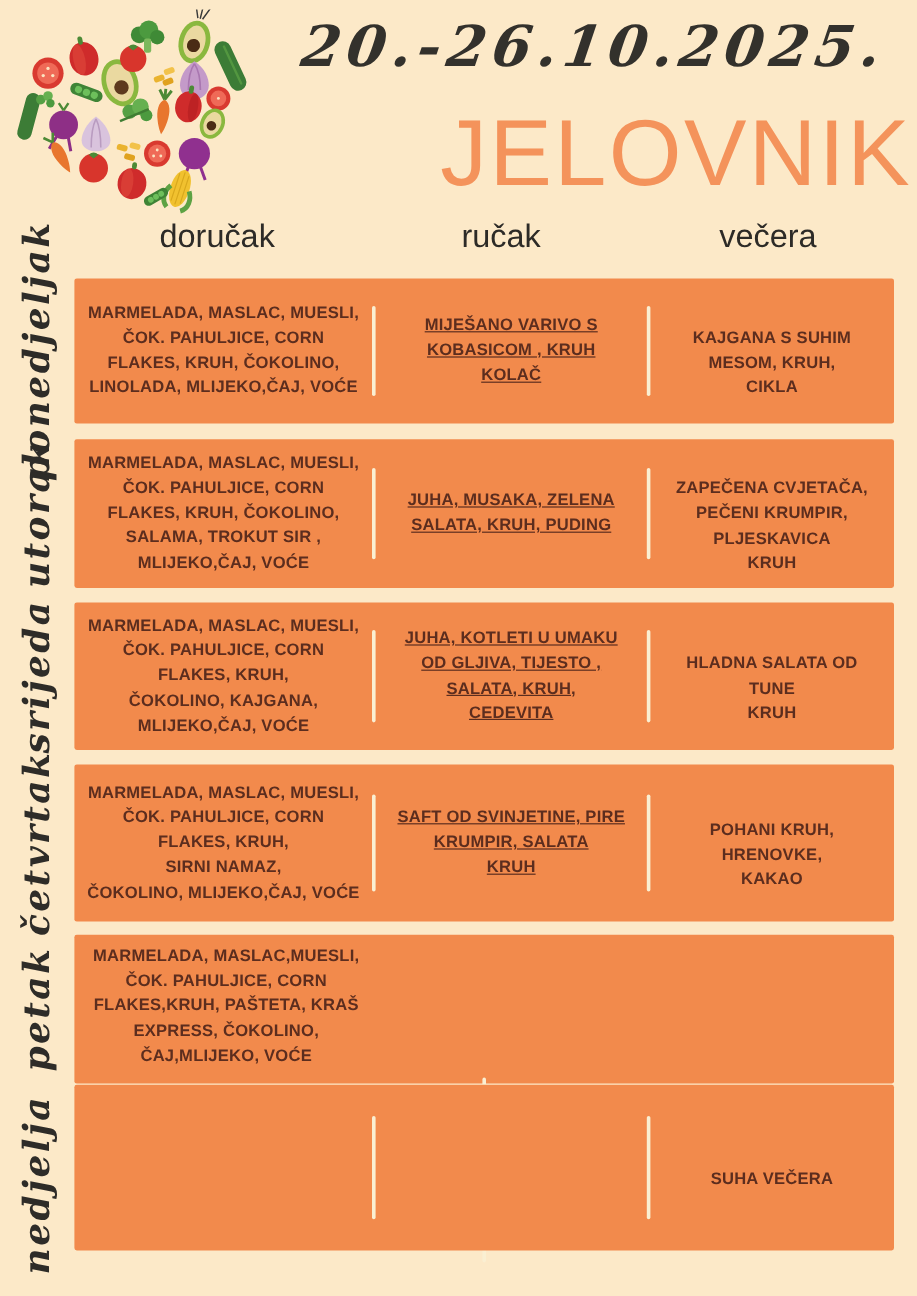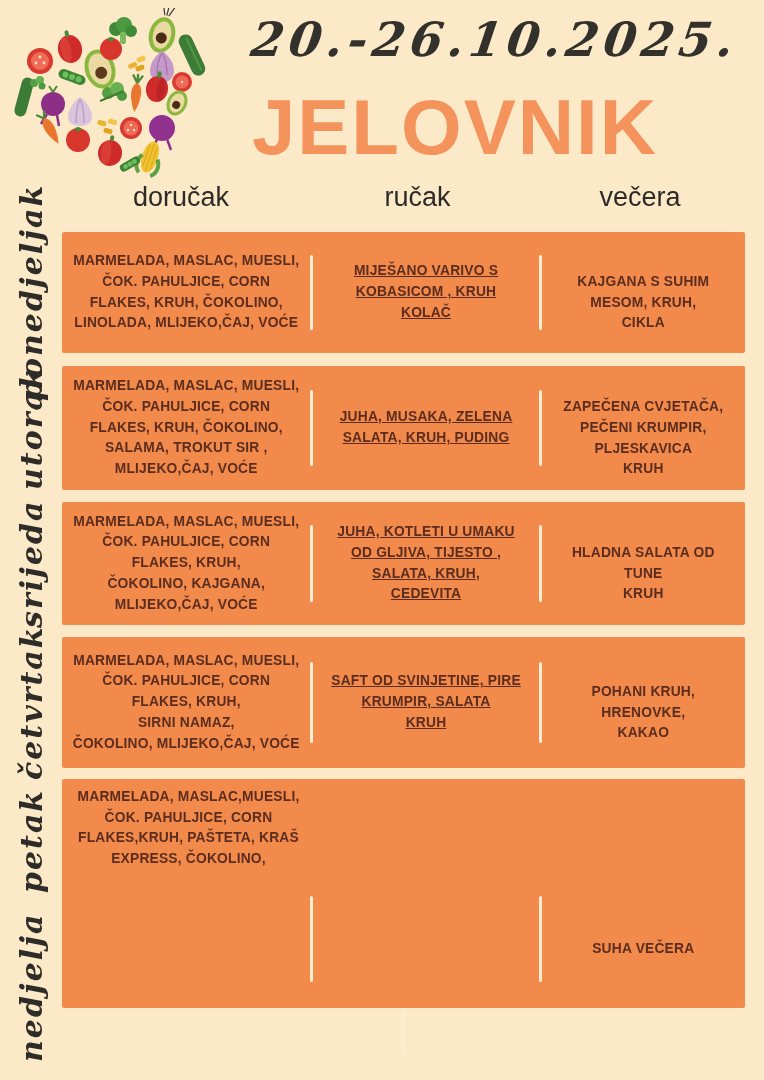--- a/index.html
+++ b/index.html
@@ -29,23 +29,23 @@
     font-weight: 700;
     font-size: 47px;
     letter-spacing: 5px;
     color: #33312C;
     transform: skewX(-8deg);
     white-space: nowrap;
   }
   .page-title {
     position: absolute;
     left: 150px; top: 82px; width: 610px;
-    text-align: center;
+    text-align: right;
     font-size: 78px;
-    font-weight: 700;
+    font-weight: 400;
     letter-spacing: 2px;
     color: var(--title, #F4935B);
     font-family: "Liberation Sans", sans-serif;
   }
   .col-headers {
     position: absolute;
     left: 62px; top: 182px; width: 683px; height: 32px;
     display: flex;
   }
   .col-headers .col-h {
@@ -64,21 +64,21 @@
     background: var(--card, #F28A4C);
     border-radius: 2px;
     display: flex;
     align-items: stretch;
   }
   .row-1 { top: 232px; height: 121px; }
   .row-2 { top: 366px; height: 124px; }
   .row-3 { top: 502px; height: 123px; }
   .row-4 { top: 637px; height: 131px; }
   .row-5 { top: 779px; height: 124px; flex-direction: column; }
-  .row-6 { top: 870px; height: 138px; }
+  .row-6 { top: 904px; height: 138px; }
 
   .cell {
     display: flex;
     align-items: center;
     justify-content: center;
     text-align: center;
     font-weight: 700;
     font-size: 13.8px;
     line-height: 1.5;
     color: var(--card-text, #5C2D1E);

